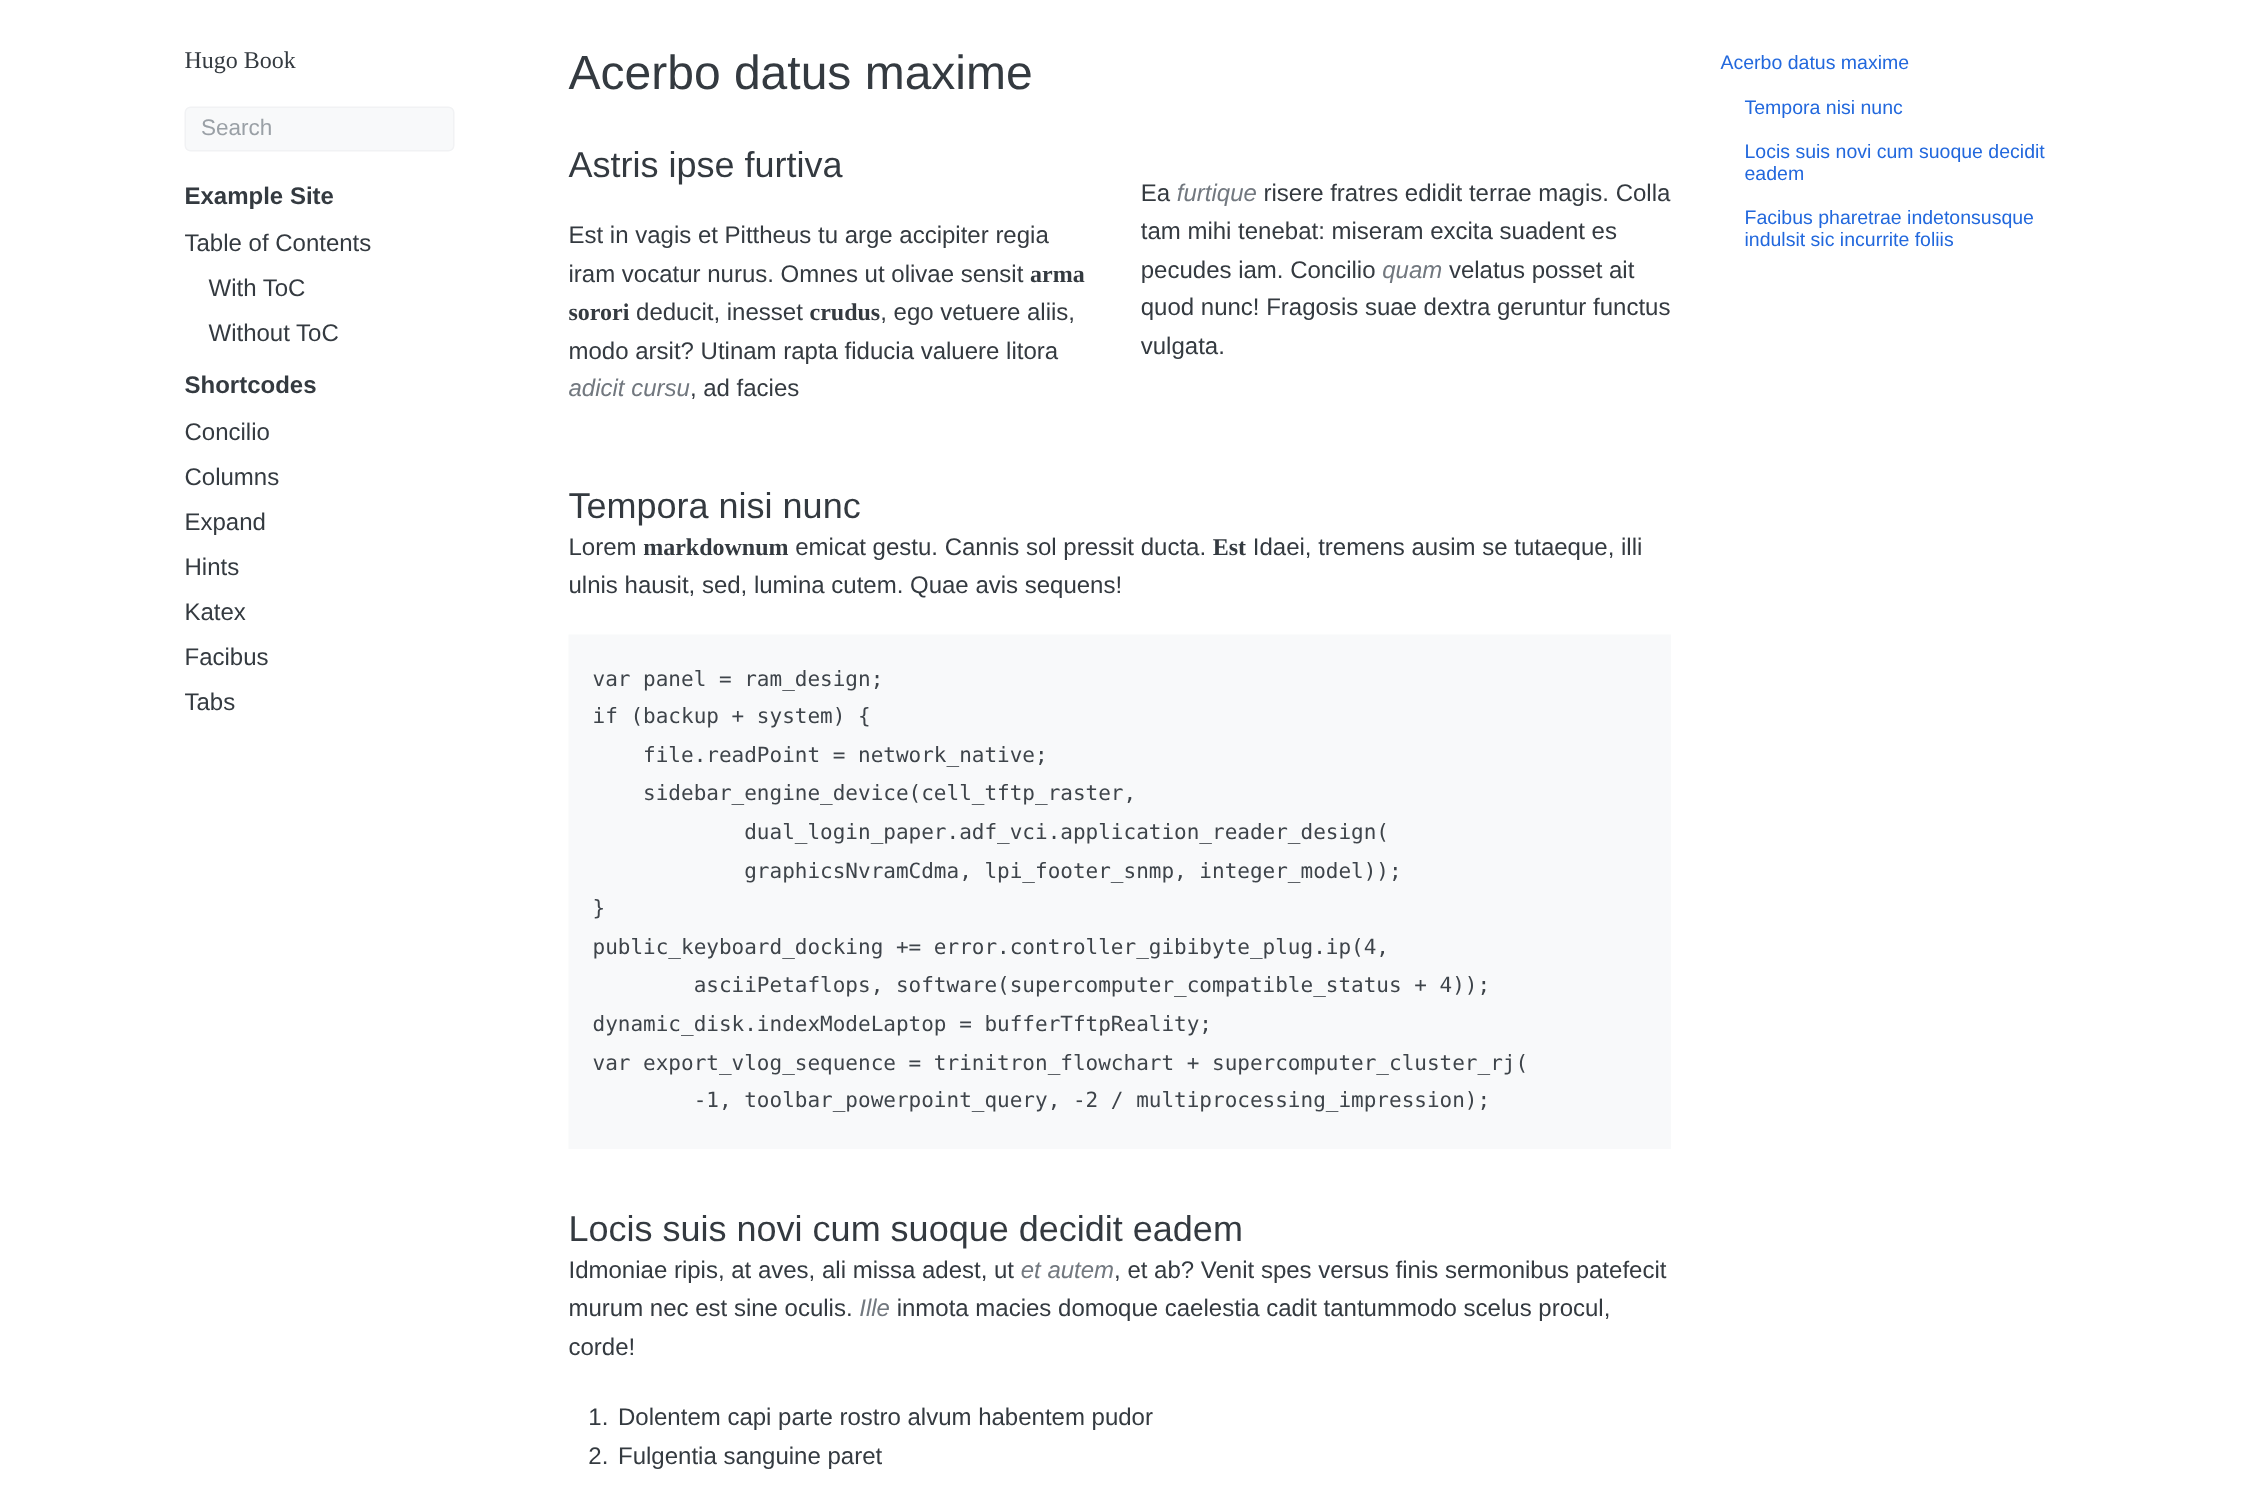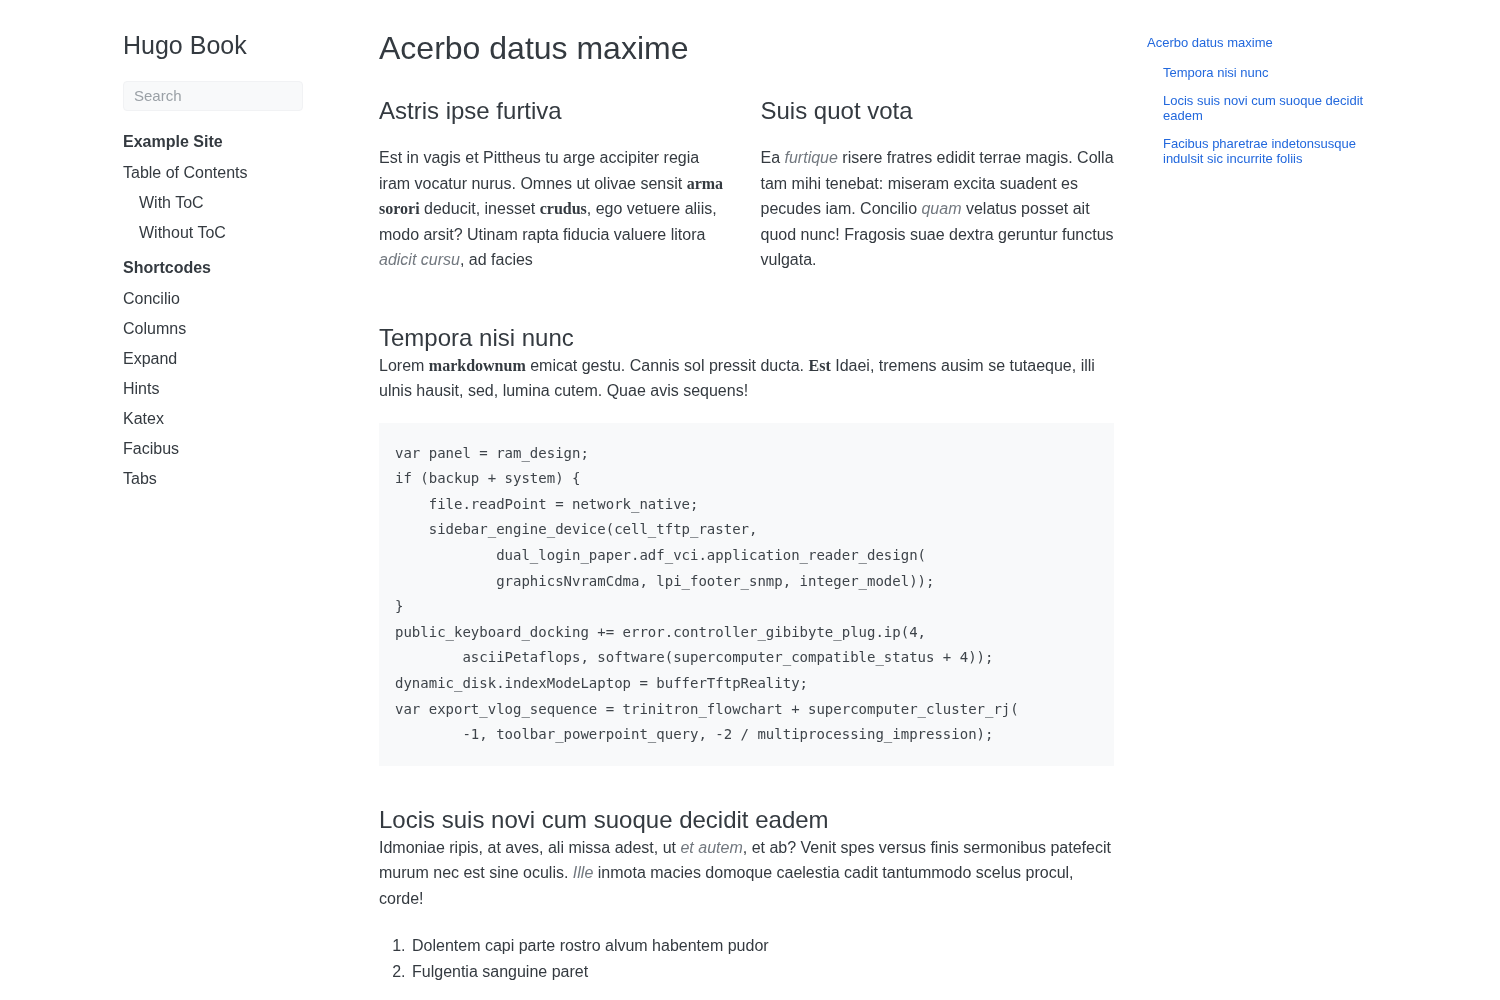--- a/index.html
+++ b/index.html
@@ -27,26 +27,27 @@
     margin:0 auto;
     padding-top:32px;
   }
 
   
   .sidebar{
     width:224px;
     flex-shrink:0;
   }
   .brand{
-    font-size:25px;
+    font-size:16px;
     font-weight:400;
     margin:0 0 21px 0;
     color:var(--text);
     line-height:1.1;
     cursor:pointer;
+    font-family:Liberation Serif, serif;
   }
   .search-input{
     width:180px;
     height:30px;
     background:var(--search-bg);
     border:1px solid #f1f2f4;
     border-radius:4px;
     padding:0 10px;
     font-family:"Liberation Sans", sans-serif;
     font-size:15px;
@@ -178,21 +179,20 @@
 
   <main class="main">
     <h1 class="page-title">Acerbo datus maxime</h1>
 
     <div class="columns">
       <div class="column">
         <h2>Astris ipse furtiva</h2>
         <p><span class="seg-n">Est in vagis et Pittheus tu arge accipiter regia iram vocatur nurus. Omnes ut olivae sensit </span><span class="seg-b">arma sorori</span><span class="seg-n"> deducit, inesset </span><span class="seg-b">crudus</span><span class="seg-n">, ego vetuere aliis, modo arsit? Utinam rapta fiducia valuere litora </span><span class="seg-i">adicit cursu</span><span class="seg-n">, ad facies</span></p>
       </div>
       <div class="column">
-        <h2>Suis quot vota</h2>
         <p><span class="seg-n">Ea </span><span class="seg-i">furtique</span><span class="seg-n"> risere fratres edidit terrae magis. Colla tam mihi tenebat: miseram excita suadent es pecudes iam. Concilio </span><span class="seg-i">quam</span><span class="seg-n"> velatus posset ait quod nunc! Fragosis suae dextra geruntur functus vulgata.</span></p>
       </div>
     </div>
 
     <h2 class="section-h2">Tempora nisi nunc</h2>
     <p class="section-p"><span class="seg-n">Lorem </span><span class="seg-b">markdownum</span><span class="seg-n"> emicat gestu. Cannis sol pressit ducta. </span><span class="seg-b">Est</span><span class="seg-n"> Idaei, tremens ausim se tutaeque, illi ulnis hausit, sed, lumina cutem. Quae avis sequens!</span></p>
 
     <pre class="code-block"><code>var panel = ram_design;
 if (backup + system) {
     file.readPoint = network_native;

